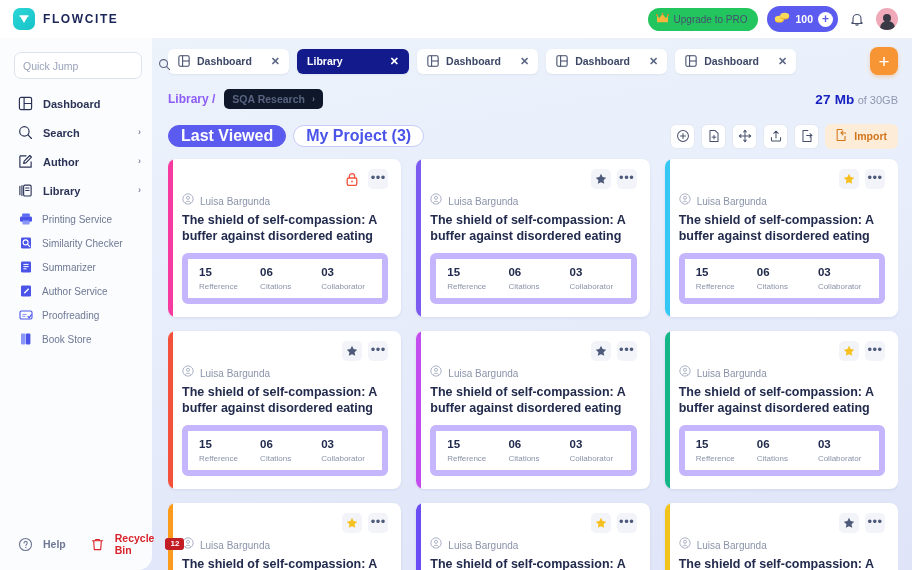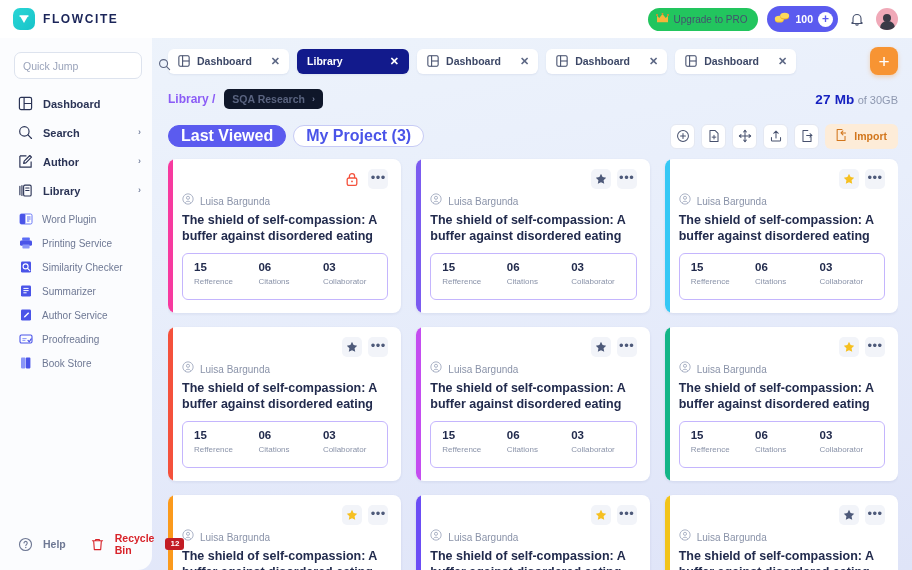--- a/index.html
+++ b/index.html
@@ -105,21 +105,21 @@
   .card{background:#fff;border-radius:8px;position:relative;overflow:hidden;
     box-shadow:0 1px 3px rgba(40,60,120,.09);padding:10px 13px 13px 14px;min-height:130px;}
   .card .stripe{position:absolute;left:0;top:0;bottom:0;width:5px;border-radius:8px 0 0 8px;}
   .card-head{display:flex;align-items:center;justify-content:flex-end;gap:6px;height:20px;}
   .icon-btn{width:20px;height:20px;border-radius:5px;background:#f2f4f9;display:flex;
     align-items:center;justify-content:center;cursor:pointer;}
   .icon-btn.bare{background:transparent;}
   .dots{font-size:13px;color:#4e5a7a;letter-spacing:.5px;line-height:1;margin-top:-4px;}
   .author{display:flex;align-items:flex-end;gap:6px;margin-top:4px;font-size:10px;color:#8a93a9;}
   .card-title{margin-top:6px;font-size:12.5px;font-weight:700;line-height:1.25;color:#222b4d;}
-  .stats{margin-top:9px;border:1px solid #c4b5fd;border-radius:6px;display:flex;padding:7px 0 13px 11px;}
+  .stats{margin-top:9px;border:6px solid #c4b5fd;border-radius:6px;display:flex;padding:7px 0 7px 11px;}
   .stat{flex:1;}
   .stat .v{font-size:11.5px;font-weight:700;color:#222b4d;line-height:1.2;}
   .stat .l{font-size:8px;color:#8a93a9;margin-top:2px;}
 </style>
 </head>
 <body>
 
 <div class="app">
 
   <div class="topbar">
@@ -225,30 +225,20 @@
           </span>
           <span>Library</span>
           <span class="chev">›</span>
         </div>
       </div>
 
       <div class="subnav">
         <div class="sub-item">
           <span class="sub-ico">
               <svg width="14" height="14" viewBox="0 0 14 14">
-                <rect x="1" y="2" width="12" height="10" rx="1.4" fill="#fff" stroke="#5b6cf5" stroke-width=".9"></rect>
-                <rect x="1" y="2" width="5.4" height="10" rx="1.2" fill="#4a54e8"></rect>
-                <path d="M8 5h3.6M8 7h3.6M8 9h2.4" stroke="#5b6cf5" stroke-width="1"></path>
-              </svg>
-            </span>
-          <span>Word Plugin</span>
-        </div>
-        <div class="sub-item">
-          <span class="sub-ico">
-              <svg width="14" height="14" viewBox="0 0 14 14">
                 <rect x="3.2" y="1.6" width="7.6" height="3.2" rx=".6" fill="#5b6cf5"></rect>
                 <rect x="1" y="4.6" width="12" height="5.2" rx="1.4" fill="#4a54e8"></rect>
                 <rect x="3.4" y="8.6" width="7.2" height="3.8" rx=".6" fill="#8a96f8"></rect>
               </svg>
             </span>
           <span>Printing Service</span>
         </div>
         <div class="sub-item">
           <span class="sub-ico">
               <svg width="14" height="14" viewBox="0 0 14 14">

